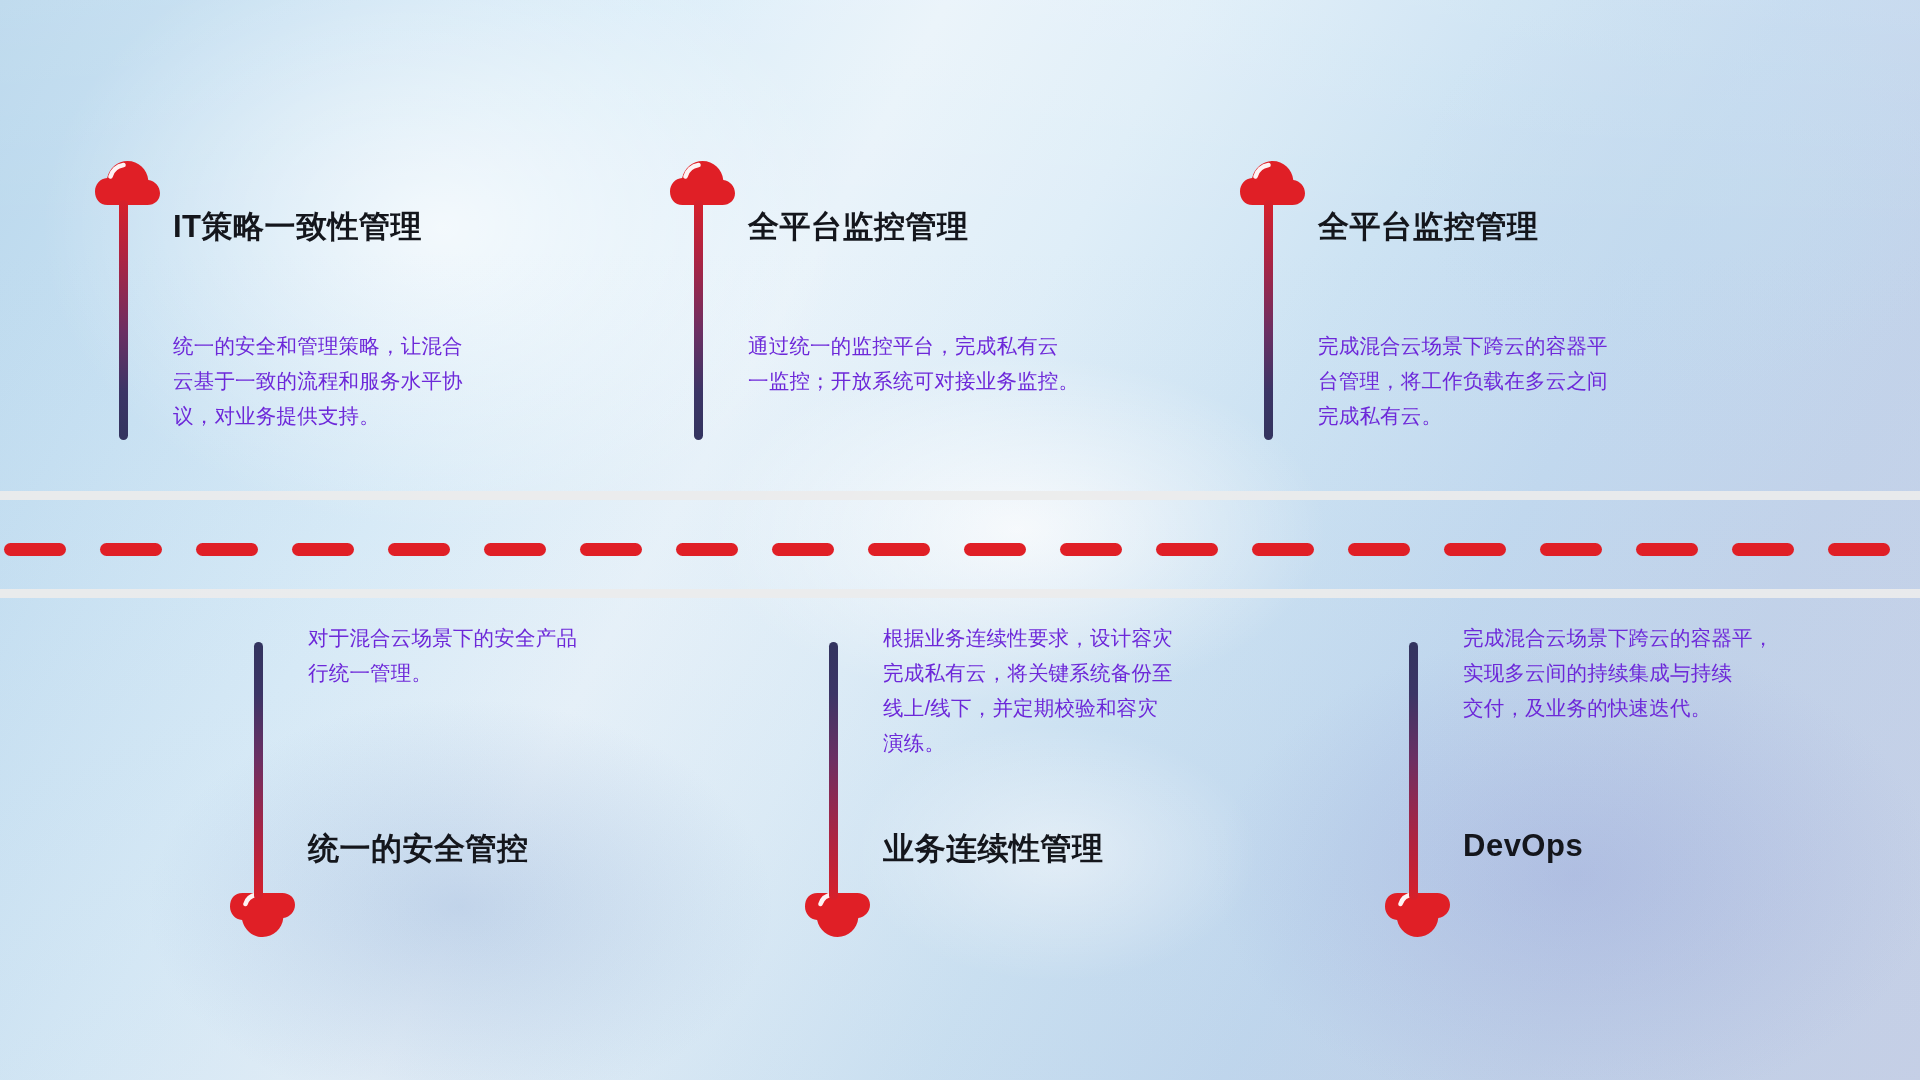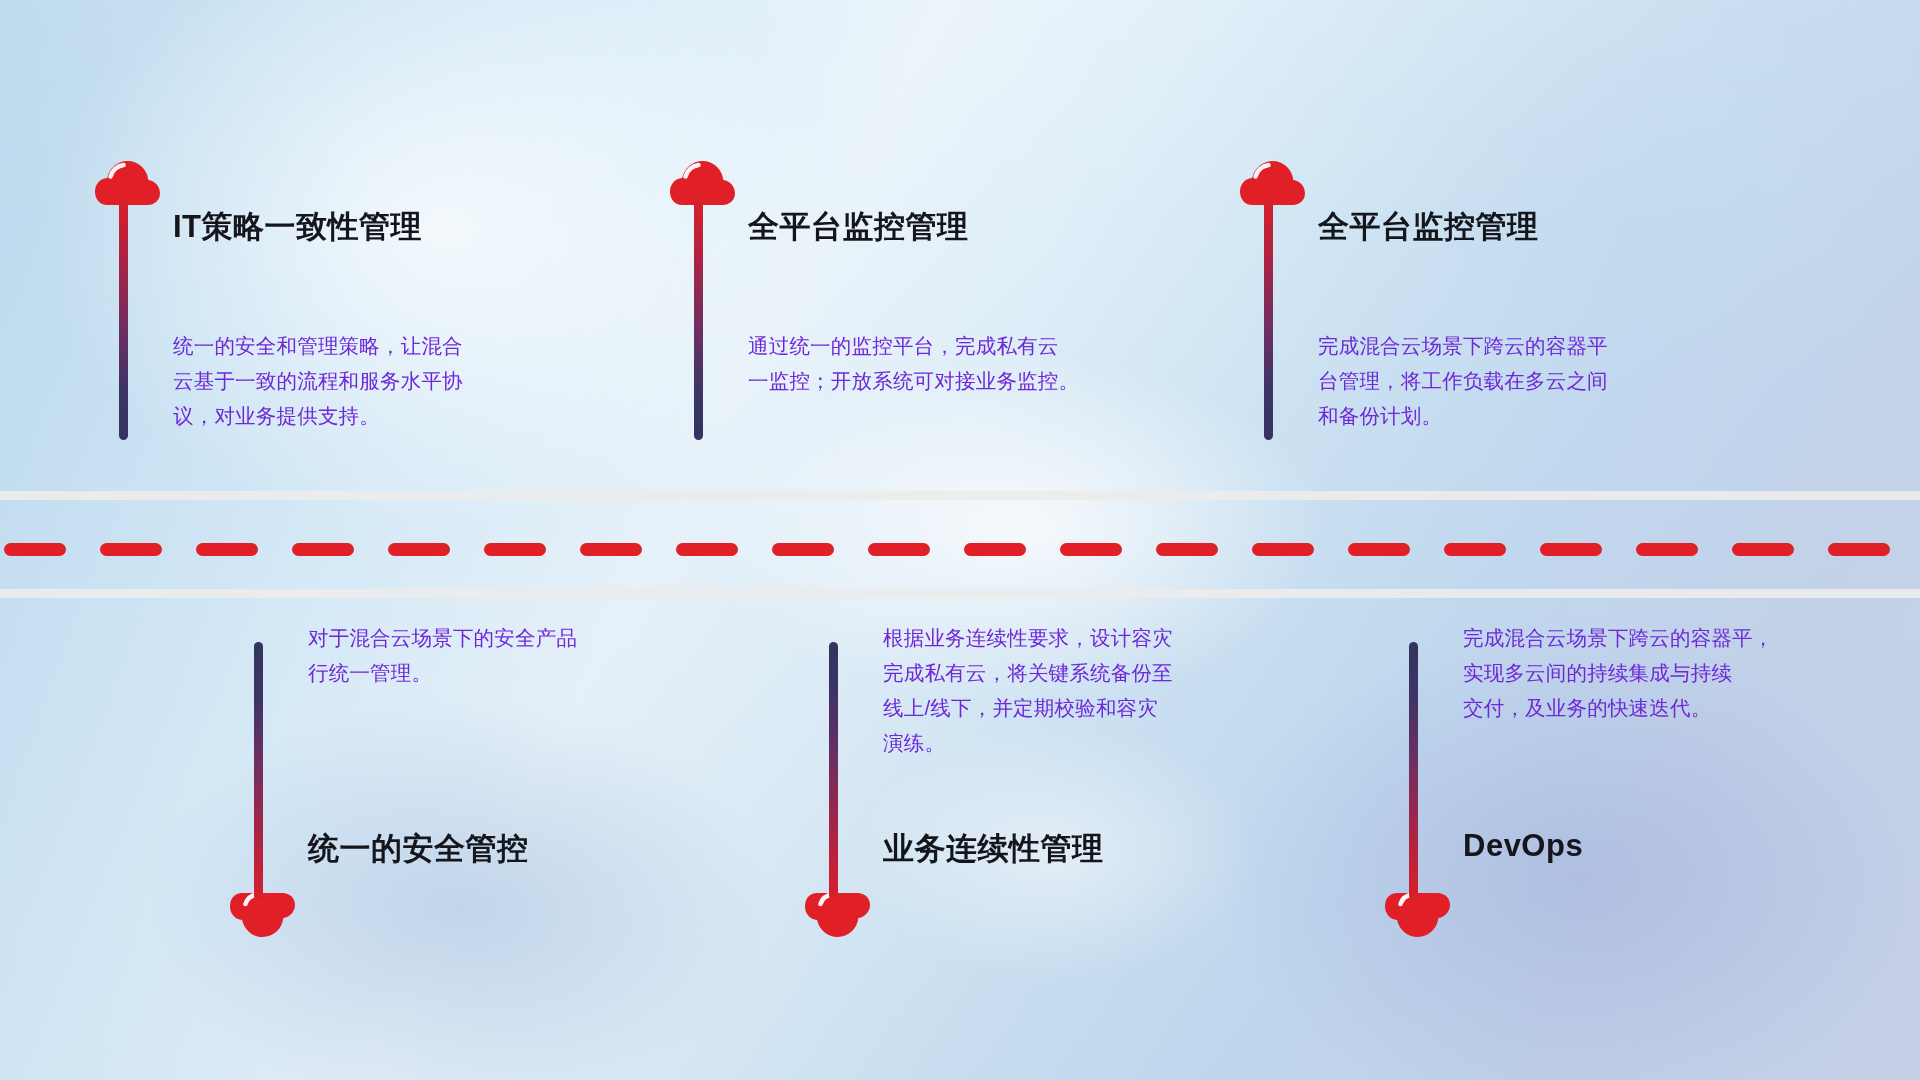--- a/index.html
+++ b/index.html
@@ -248,21 +248,21 @@
       <svg width="66" height="48" viewBox="0 0 66 48">
         <path d="M12.5 45 C4.5 45 0 39.2 0 31.6 C0 24.4 5.1 18.6 12.1 18.1 C14.4 8.0 22.6 1 32.6 1 C43.4 1 52.2 9.2 53.3 19.9 C60.3 21.0 65 26.6 65 33.2 C65 40.0 59.6 45 52.4 45 Z" fill="#e01f26"></path>
         <path d="M15.5 16.5 C17.0 10.5 22.0 6.0 28.5 5.0" stroke="#ffffff" stroke-width="4.6" stroke-linecap="round" fill="none" opacity="0.95"></path>
       </svg>
     </div>
     <div class="stem stem-down"></div>
     <div class="title">全平台监控管理</div>
     <div class="body">
       <div class="body-line">完成混合云场景下跨云的容器平</div>
       <div class="body-line">台管理，将工作负载在多云之间</div>
-      <div class="body-line">和备份计划。</div>
+      <div class="body-line">完成私有云。</div>
     </div>
   </div>
 
   <div class="col bot" id="bot-col-0" style="left:230px; top:620px;">
     <div class="cloud-pin">
       <svg width="66" height="48" viewBox="0 0 66 48">
         <path d="M12.5 3 C4.5 3 0 8.8 0 16.4 C0 23.6 5.1 29.4 12.1 29.9 C14.4 40.0 22.6 47 32.6 47 C43.4 47 52.2 38.8 53.3 28.1 C60.3 27.0 65 21.4 65 14.8 C65 8.0 59.6 3 52.4 3 Z" fill="#e01f26"></path>
         <path d="M15.5 14.0 C17.0 8.5 22.0 5.0 28.5 4.2" stroke="#ffffff" stroke-width="4.6" stroke-linecap="round" fill="none" opacity="0.95"></path>
       </svg>
     </div>

